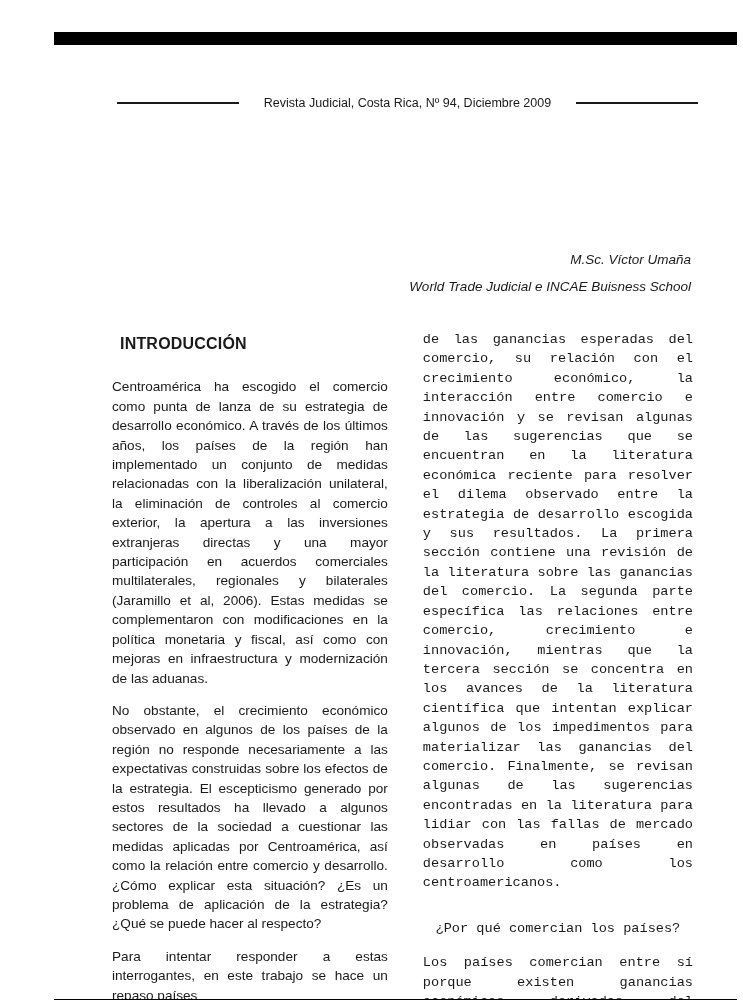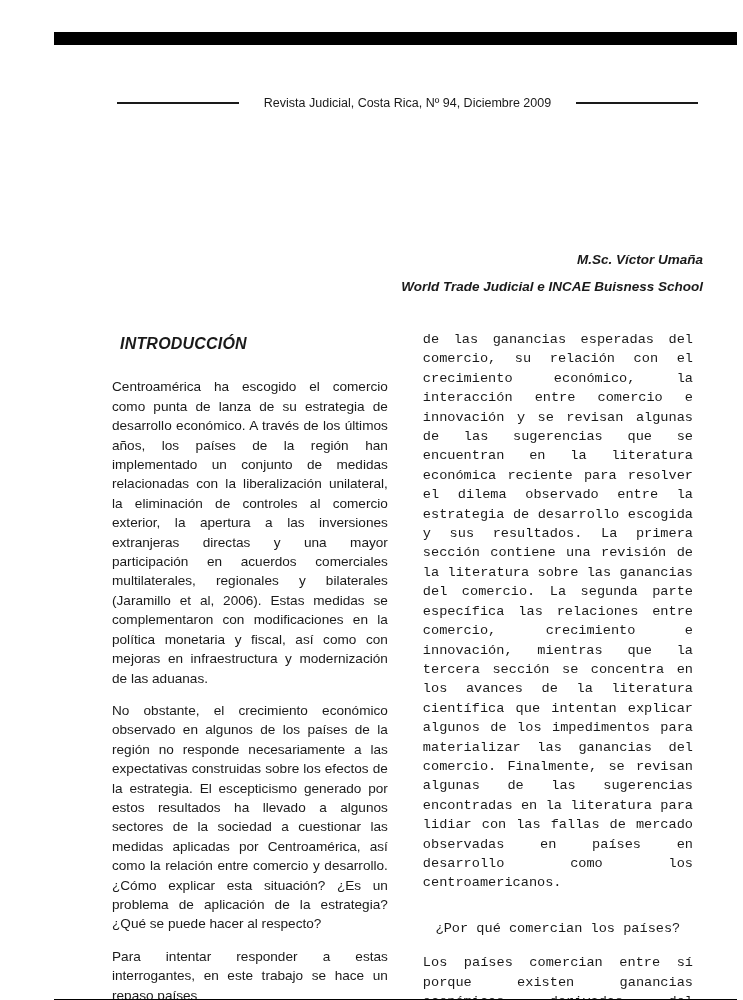--- a/index.html
+++ b/index.html
@@ -47,23 +47,23 @@
     text-align: center;
     font-weight: bold;
     font-size: 25px;
     line-height: 39px;
     letter-spacing: -0.2px;
   }
 
   .author-block {
     position: absolute;
     top: 218px;
-    right: 40px;
+    right: 52px;
     text-align: right;
-    font-weight: bold;
+    font-weight: normal;
     font-style: italic;
     font-size: 13.5px;
     line-height: 19px;
   }
 
   .columns {
     position: absolute;
     top: 294px;
     left: 80px;
     width: 597px;
@@ -75,21 +75,20 @@
     line-height: 19.4px;
     text-align: justify;
   }
   .col.left  { width: 292px; }
   .col.right { width: 286px; padding-top: 4px; font-family: Liberation Mono, monospace; }
 
   .col p { margin: 0 0 13px 0; }
 
   .intro-heading {
     font-weight: bold;
-    font-style: italic;
     font-size: 16px;
     letter-spacing: 0.2px;
     margin-bottom: 24px;
     text-align: left;
   }
   .section-question {
     margin-top: 26px;
     margin-bottom: 15px;
     text-align: center;
   }

